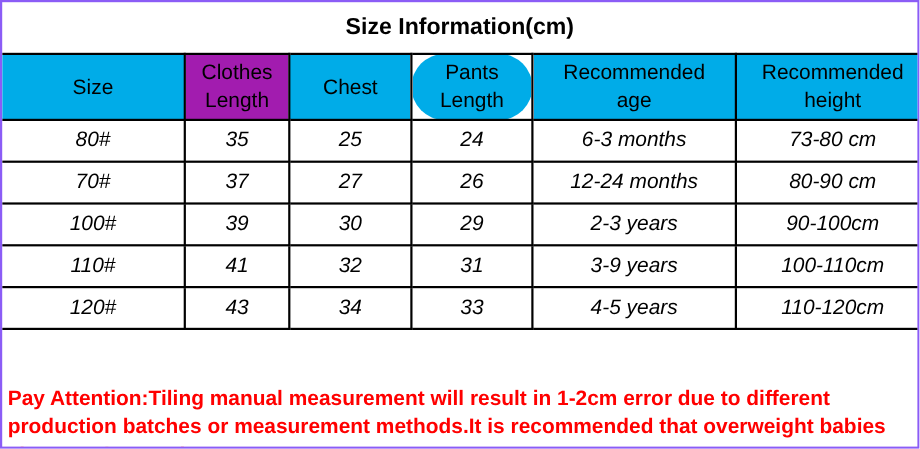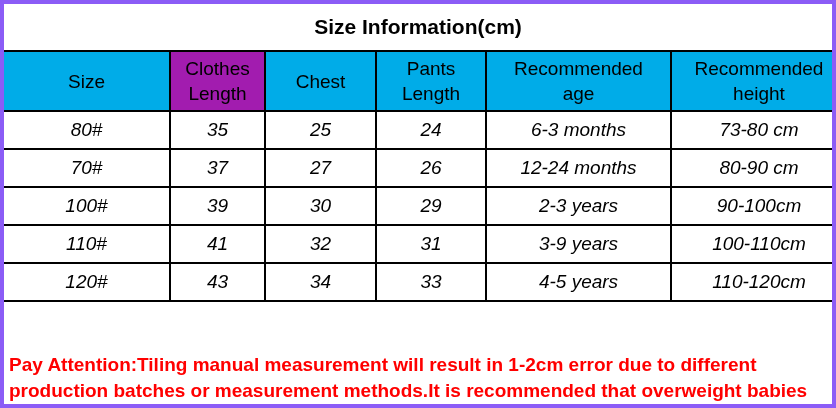--- a/index.html
+++ b/index.html
@@ -5,21 +5,21 @@
   html, body {
     margin: 0;
     padding: 0;
     background: #ffffff;
     font-family: "Liberation Sans", sans-serif;
   }
   .sheet {
     width: 836px;
     height: 408px;
     box-sizing: border-box;
-    border: 4px solid #8b5cf6;
+    border: 2px solid #8b5cf6;
     background: #ffffff;
     overflow: hidden;
   }
   .title {
     height: 46px;
     display: flex;
     align-items: center;
     justify-content: center;
     font-size: 21px;
     font-weight: bold;
@@ -46,21 +46,21 @@
   .size-table thead th {
     height: 58px;
     white-space: pre-line;
     line-height: 25px;
   }
   .size-table tbody td { height: 36px; font-style: italic; }
   
   .size-table .c0 { width: 165px; }
   .size-table .c1 { width: 93px;  }
   .size-table .c2 { width: 109px; }
-  .size-table .c3 { width: 108px; }
+  .size-table .c3 { width: 108px; border-radius: 30px; }
   .size-table .c4 { width: 183px; }
   .size-table .c5 { width: 174px; }
   .note {
     box-sizing: border-box;
     padding: 11px 8px 0 5px;
     font-size: 19px;
     font-weight: bold;
     line-height: 26px;
     text-align: left;
     margin-top: 39px;

